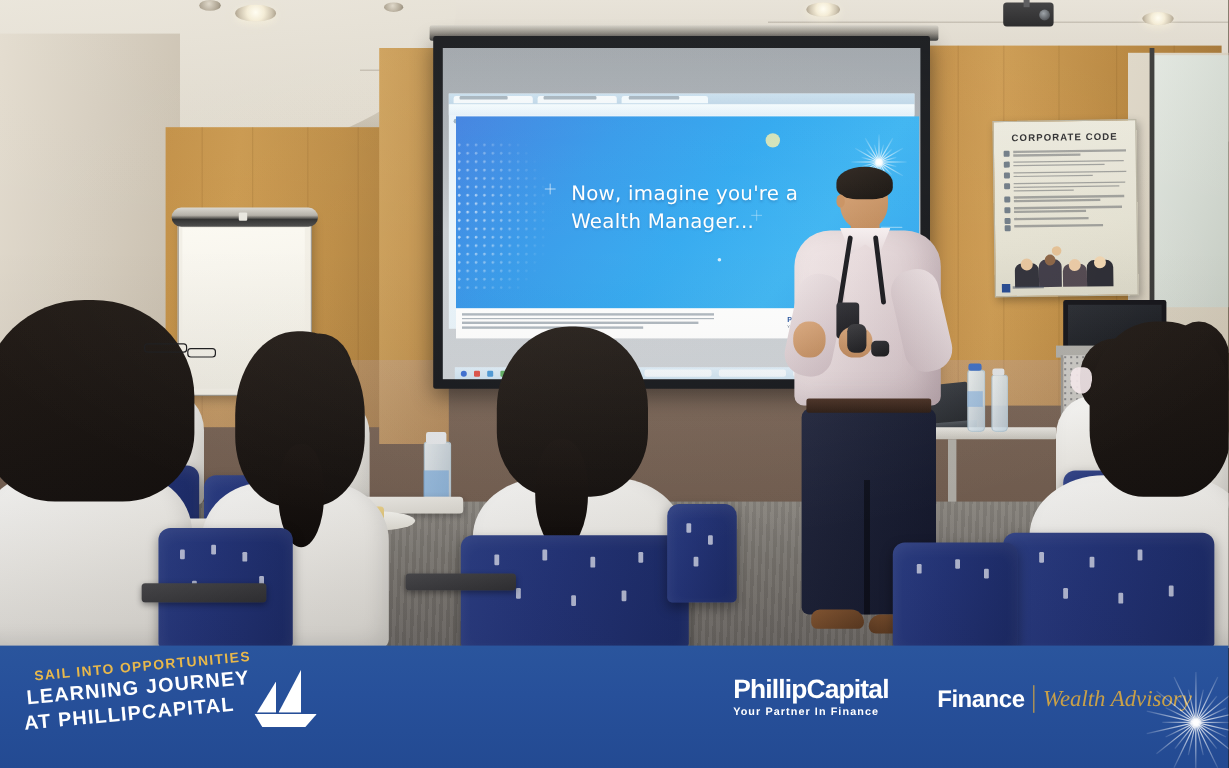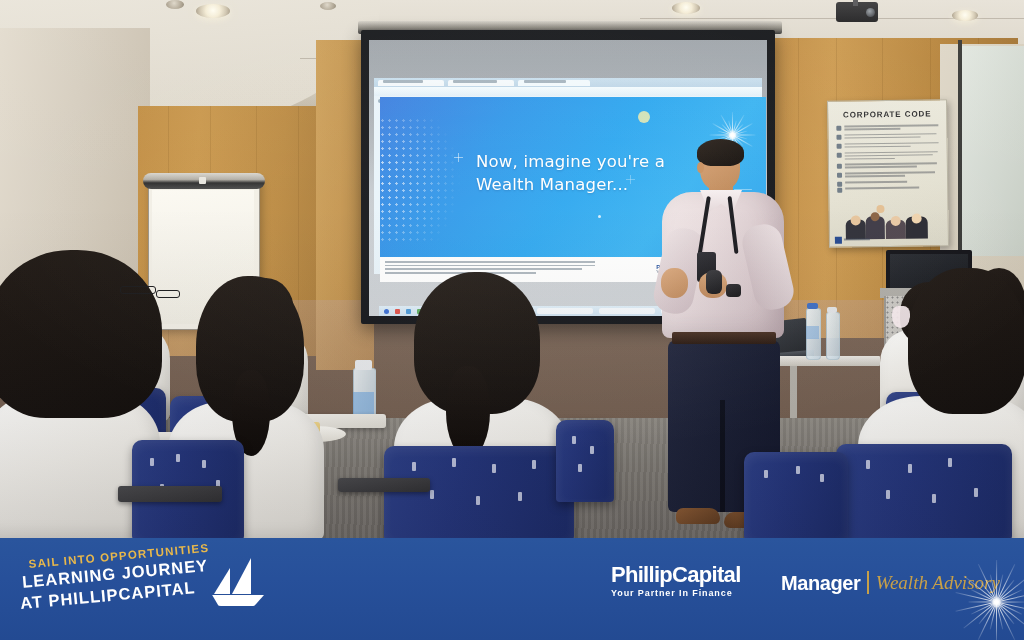--- a/index.html
+++ b/index.html
@@ -656,21 +656,21 @@
       <div class="sail-b"></div>
       <div class="hull"></div>
     </div>
 
     <div class="bn-pc">
       <div class="t1">PhillipCapital</div>
       <div class="t2">Your Partner In Finance</div>
     </div>
 
     <div class="bn-pwa">
-      <div class="p1">Manager</div>
+      <div class="p1">Finance</div>
       <div class="bar"></div>
       <div class="p2">Wealth Advisory</div>
     </div>
 
     <div class="burst" id="bnBurst">
       <div class="core"></div>
     <i style="transform: rotate(0deg); height: 42px;"></i>
         <i style="transform: rotate(12.8571deg); height: 27.72px;"></i>
         <i style="transform: rotate(25.7143deg); height: 42px;"></i>
         <i style="transform: rotate(38.5714deg); height: 27.72px;"></i>

